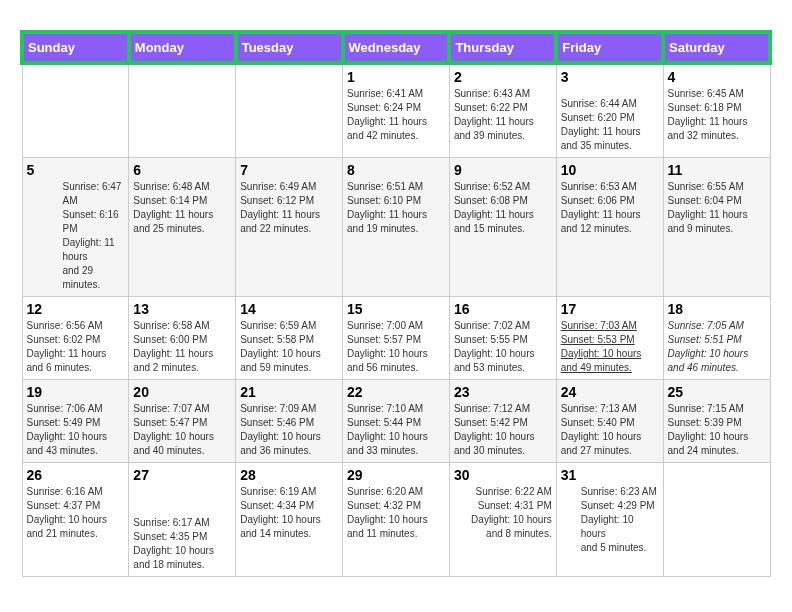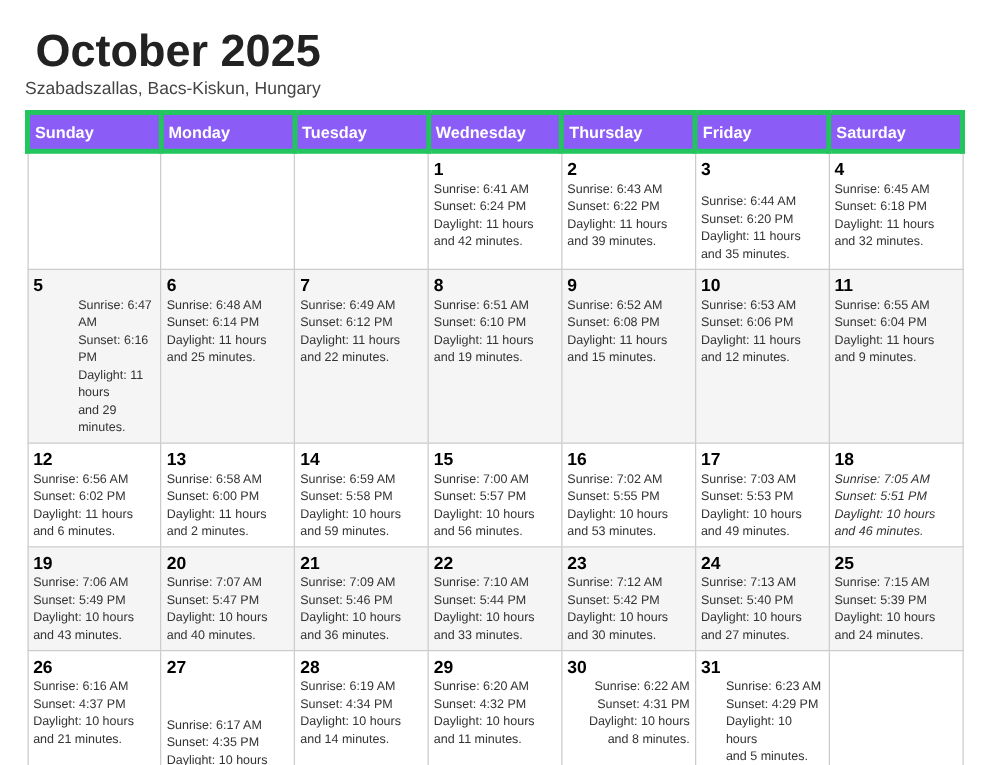--- a/index.html
+++ b/index.html
@@ -85,24 +85,20 @@
       background-color: #fff;
     }
     tr:nth-child(even) td {
       background-color: #f5f5f5;
     }
   </style>
 </head>
 <body>
 
 <div class="header">
-  <div class="title-block">
-    <div class="month-title">October 2025</div>
-    <div class="subtitle">Szabadszallas, Bacs-Kiskun, Hungary</div>
-  </div>
 </div>
 
 <table>
   <thead>
     <tr>
       <th>Sunday</th>
       <th>Monday</th>
       <th>Tuesday</th>
       <th>Wednesday</th>
       <th>Thursday</th>
@@ -226,21 +222,21 @@
         </td>
         <td>
           <span class="day-num">16</span>
           <div class="day-info" style="white-space: pre-line;">Sunrise: 7:02 AM
 Sunset: 5:55 PM
 Daylight: 10 hours
 and 53 minutes.</div>
         </td>
         <td>
           <span class="day-num">17</span>
-          <div class="day-info" style="white-space: pre-line;">Sunrise: 7:03 AM
+          <div class="day-info" style="white-space: pre-line; text-decoration: underline;">Sunrise: 7:03 AM
 Sunset: 5:53 PM
 Daylight: 10 hours
 and 49 minutes.</div>
         </td>
         <td>
           <span class="day-num">18</span>
           <div class="day-info" style="white-space: pre-line; font-style: italic;">Sunrise: 7:05 AM
 Sunset: 5:51 PM
 Daylight: 10 hours
 and 46 minutes.</div>

